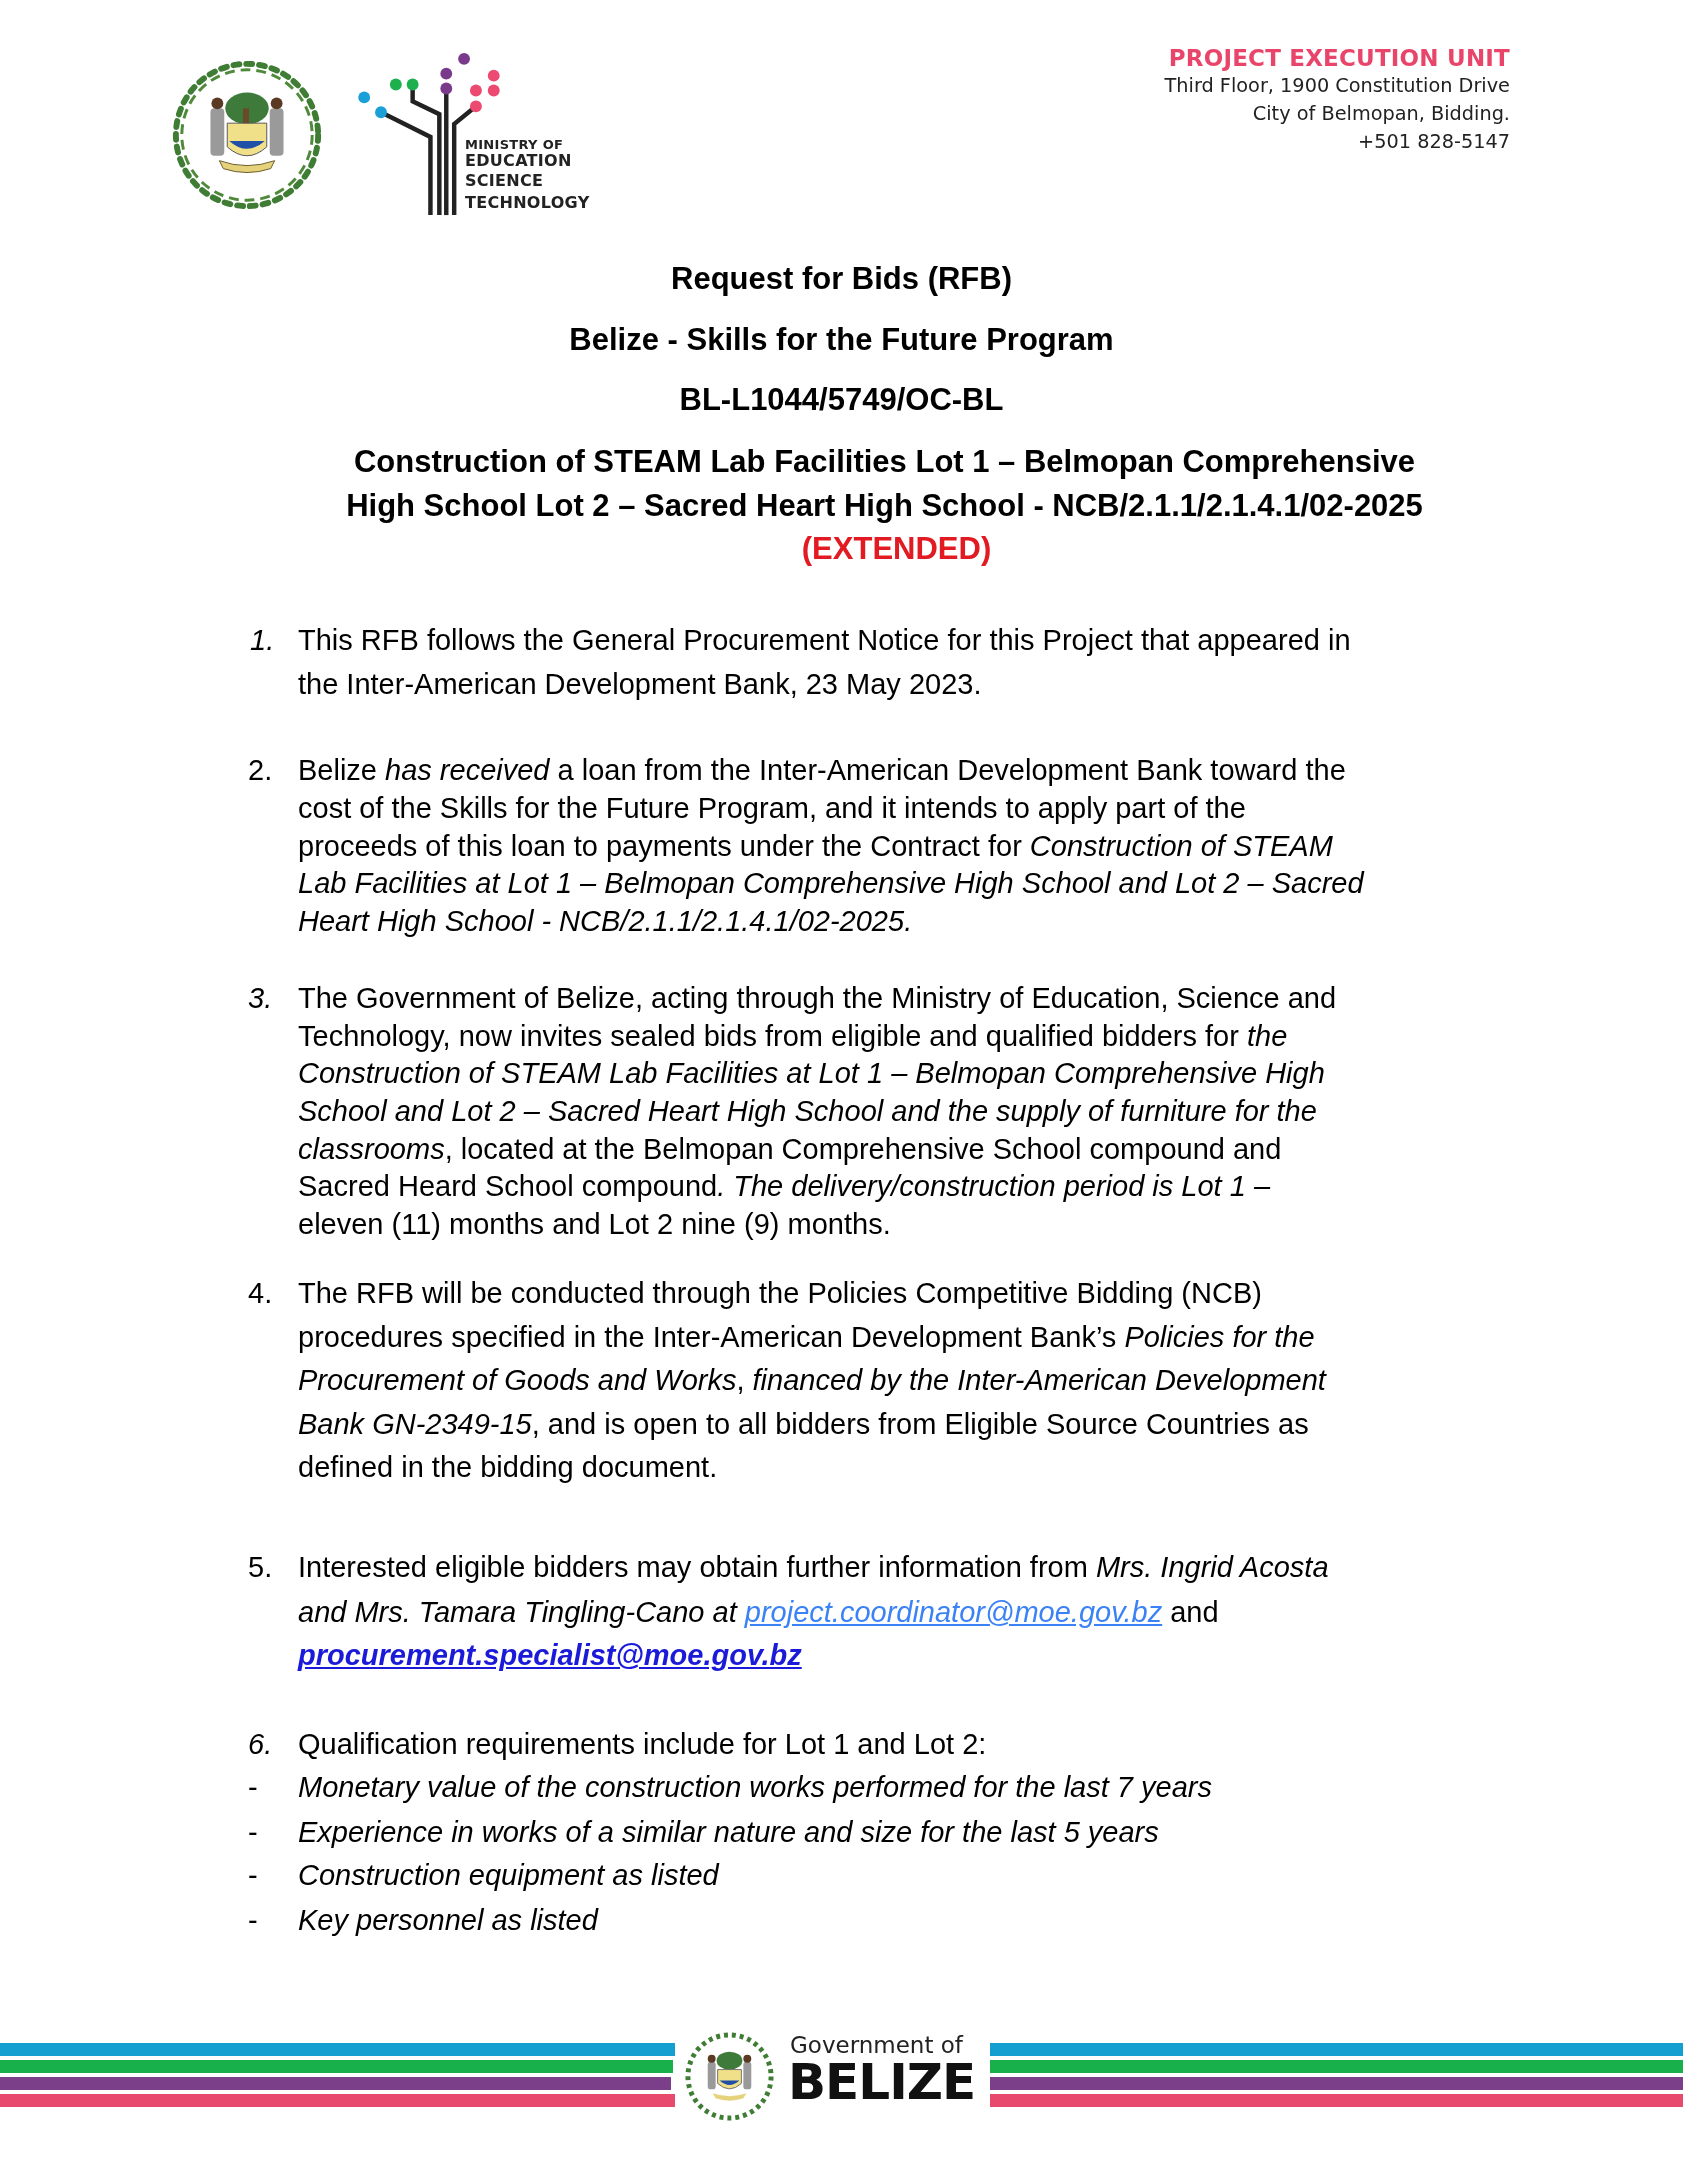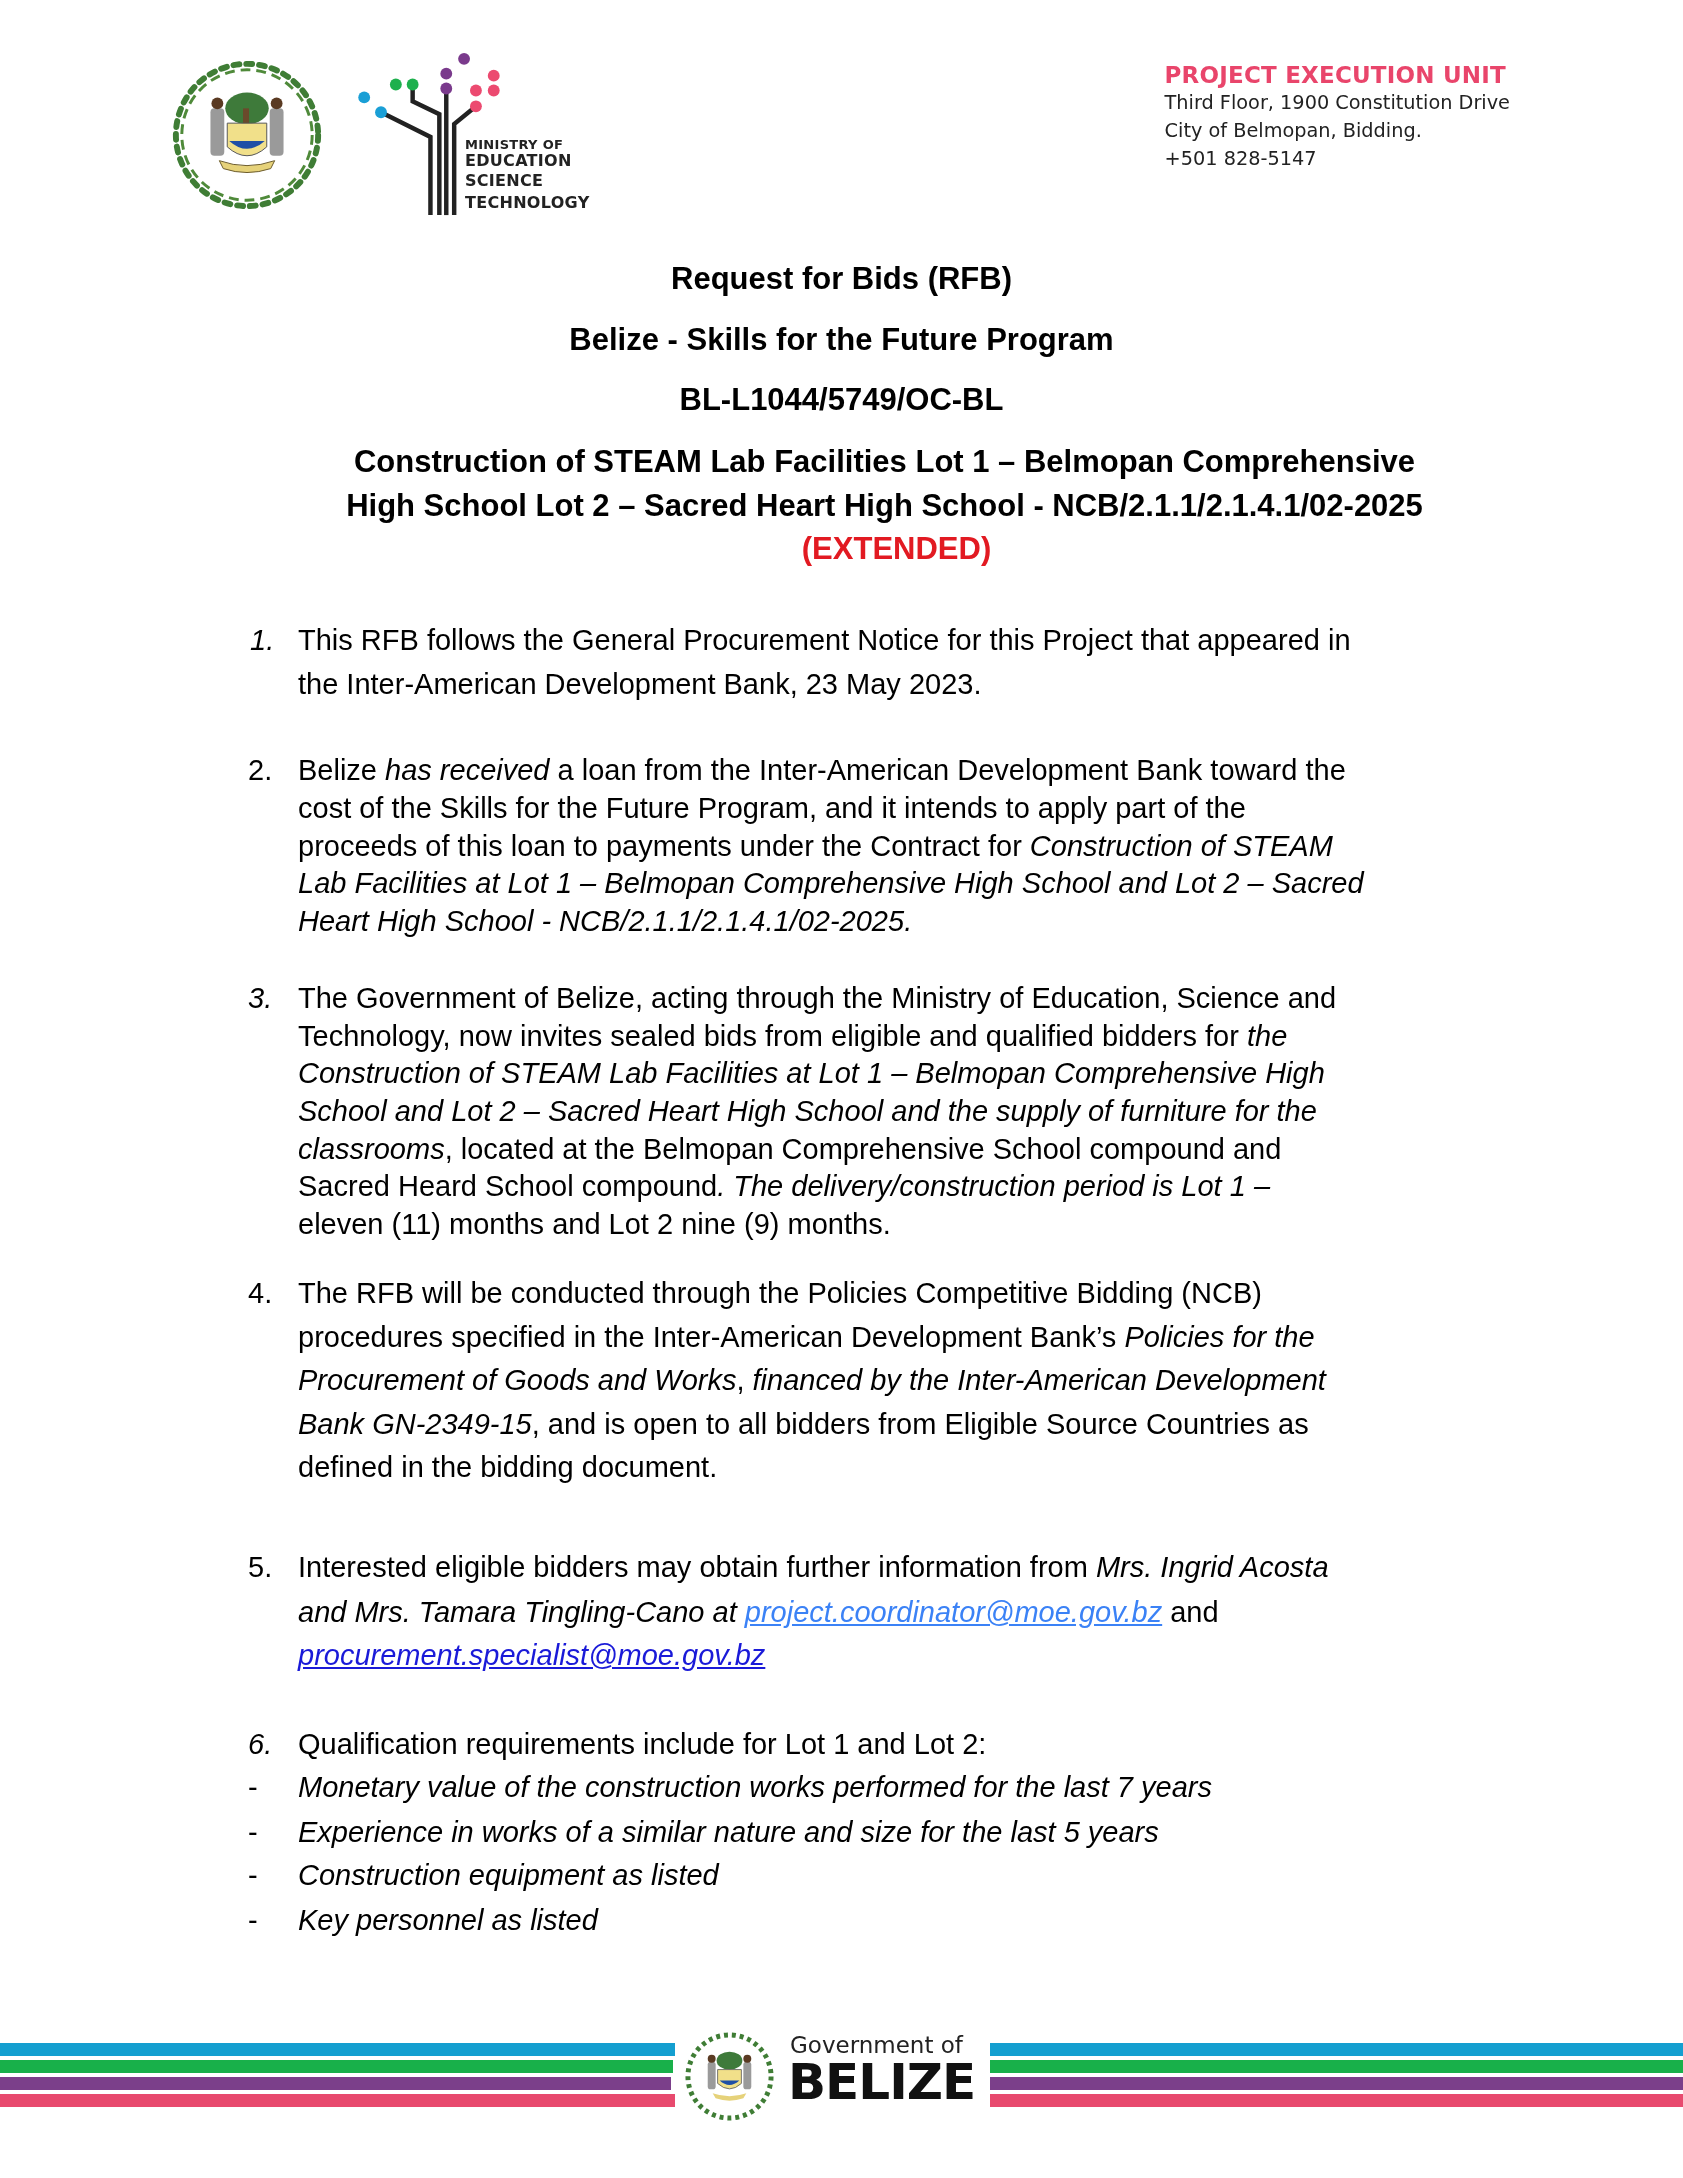--- a/index.html
+++ b/index.html
@@ -6,21 +6,21 @@
   body { width:1683px; height:2178px; position:relative; overflow:hidden;
          font-family:"Liberation Sans", sans-serif; color:#000; }
   .abs { position:absolute; }
 
   
   #seal-top { left:166px; top:54px; width:162px; height:162px; }
   #moe-logo { left:351px; top:45px; width:287px; height:178px; }
   .moe-t { position:absolute; left:114px; font-family:"DejaVu Sans", sans-serif; font-weight:bold; color:#222; white-space:nowrap; letter-spacing:0.3px; }
   .moe-t.small { font-size:13px; top:92px; }
   .moe-t.big { font-size:16px; line-height:20px; }
-  #peu { right:173px; top:61px; text-align:left; }
+  #peu { right:173px; top:44px; text-align:right; }
   #peu .title { font-family:"DejaVu Sans", sans-serif; font-weight:bold; font-size:23px; color:#e9456b; line-height:28px; letter-spacing:0.2px; }
   #peu .addr { font-family:"DejaVu Sans", sans-serif; font-size:19.3px; color:#222; line-height:28px; }
 
   
   .title-line { position:absolute; left:0; width:1683px; text-align:center; font-weight:bold; font-size:31px; white-space:nowrap; }
   .red { color:#e21a22; }
 
   
   .line { position:absolute; font-size:29px; white-space:nowrap; line-height:1; }
   .num { position:absolute; font-size:29px; line-height:1; }
@@ -129,21 +129,21 @@
   <div class="line txt" style="top:1323px"><span>procedures specified in the Inter-American Development Bank’s </span><i>Policies for the</i></div>
   <div class="line txt" style="top:1366px"><i>Procurement of Goods and Works</i><span>, </span><i>financed by the Inter-American Development</i></div>
   <div class="line txt" style="top:1410px"><i>Bank GN-2349-15</i><span>, and is open to all bidders from Eligible Source Countries as</span></div>
   <div class="line txt" style="top:1453px">defined in the bidding document.</div>
 </div>
 
 <div>
   <span class="num" style="left:248px;top:1553px">5.</span>
   <div class="line txt" style="top:1553px"><span>Interested eligible bidders may obtain further information from </span><i>Mrs. Ingrid Acosta</i></div>
   <div class="line txt" style="top:1598px"><i>and Mrs. Tamara Tingling-Cano at </i><a class="mail" style="font-style: italic; color: #3b82f6;">project.coordinator@moe.gov.bz</a><span> and</span></div>
-  <div class="line txt" style="top:1641px"><a class="mail" style="font-style: italic; color: rgb(26, 26, 216);">procurement.specialist@moe.gov.bz</a></div>
+  <div class="line txt" style="top:1641px"><a class="mail" style="font-style: italic; color: rgb(26, 26, 216); font-weight: bold;">procurement.specialist@moe.gov.bz</a></div>
 </div>
 
 <div>
   <span class="num" style="left:248px;top:1730px;font-style:italic">6.</span>
   <div class="line txt" style="top:1730px">Qualification requirements include for Lot 1 and Lot 2:</div>
 
   <span class="num" style="left:248px;top:1773px">-</span>
   <div class="line txt" style="top:1773px;font-style:italic">Monetary value of the construction works performed for the last 7 years</div>
 
   <span class="num" style="left:248px;top:1818px">-</span>

